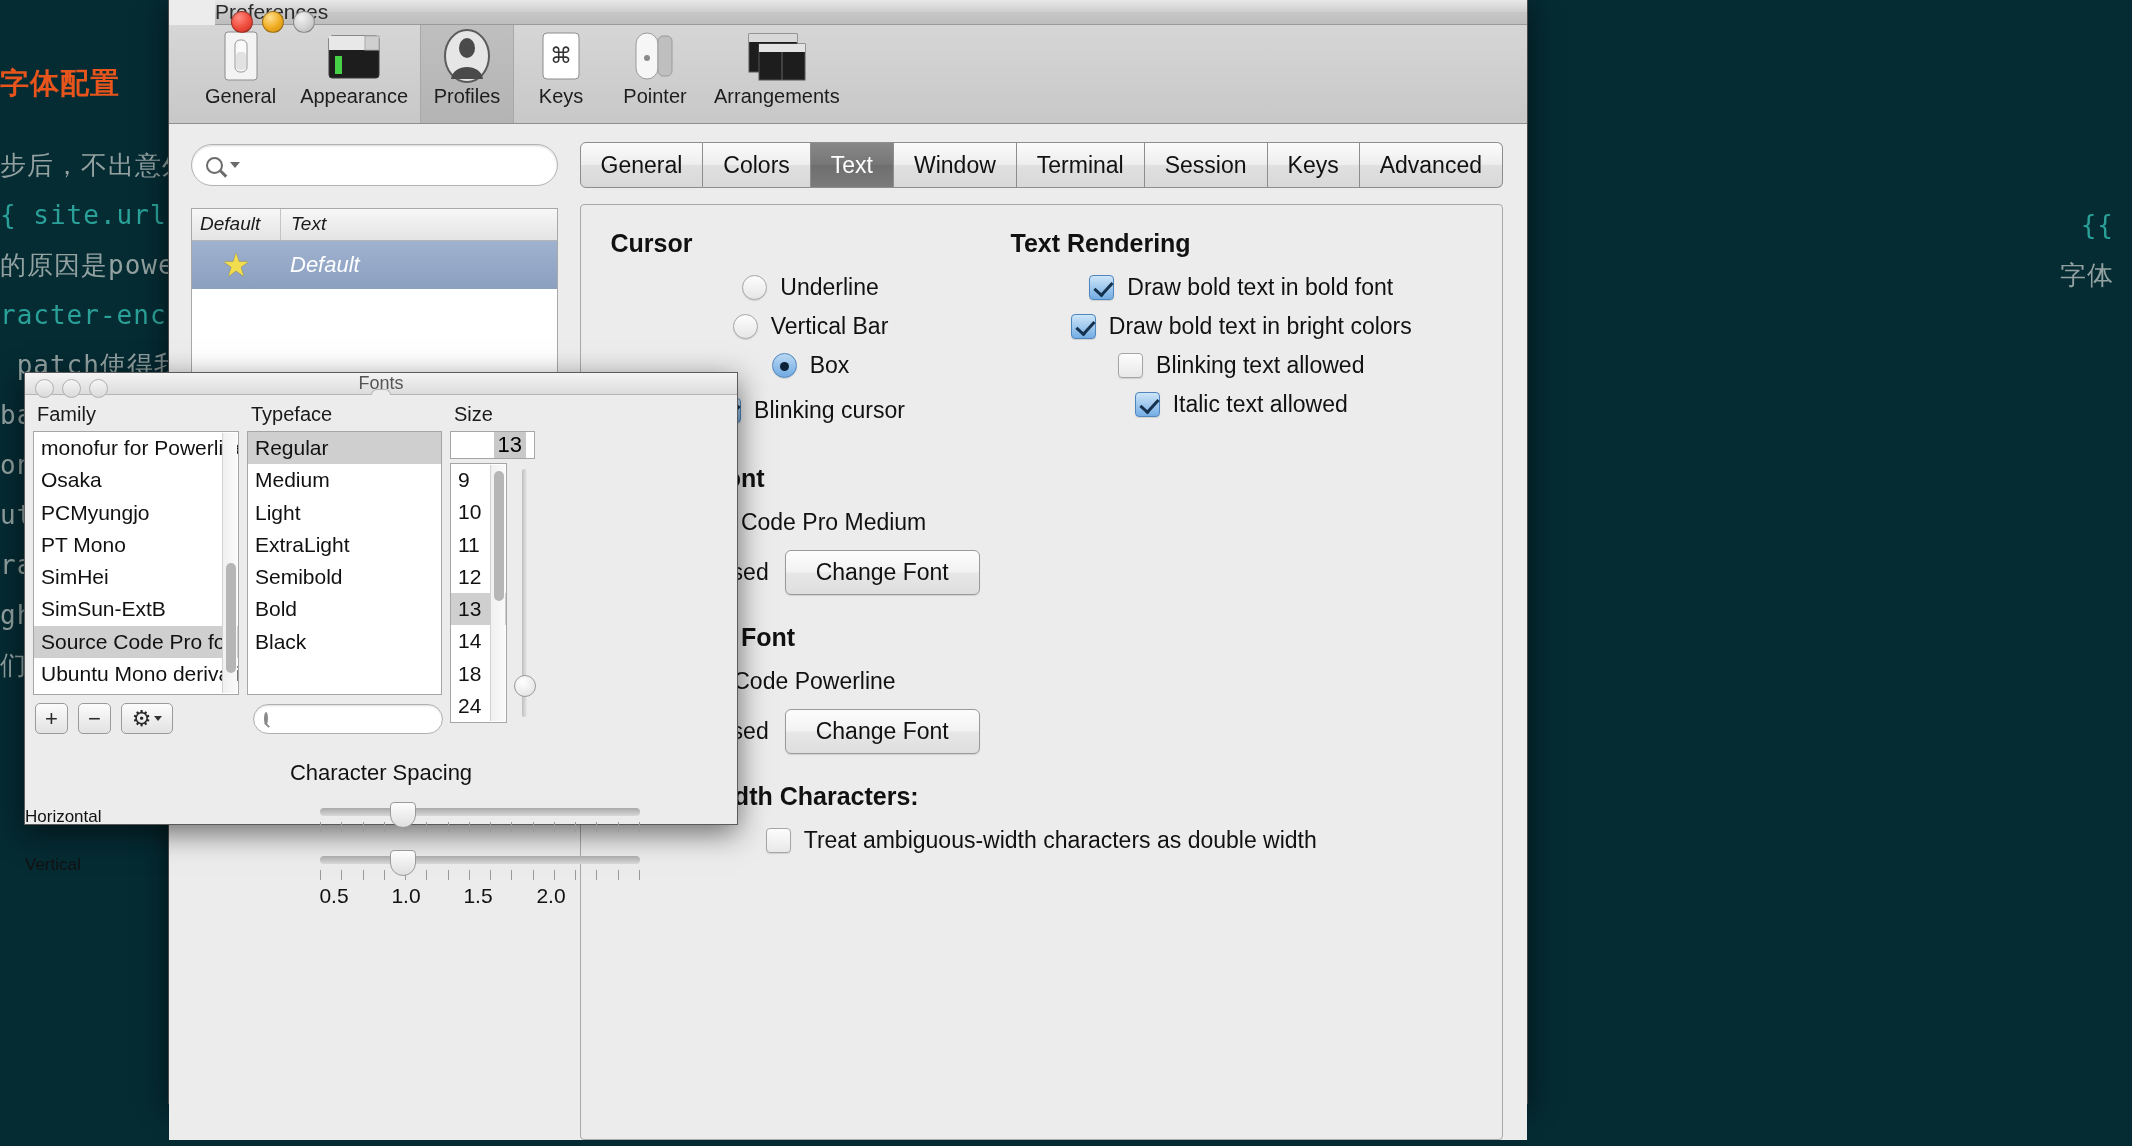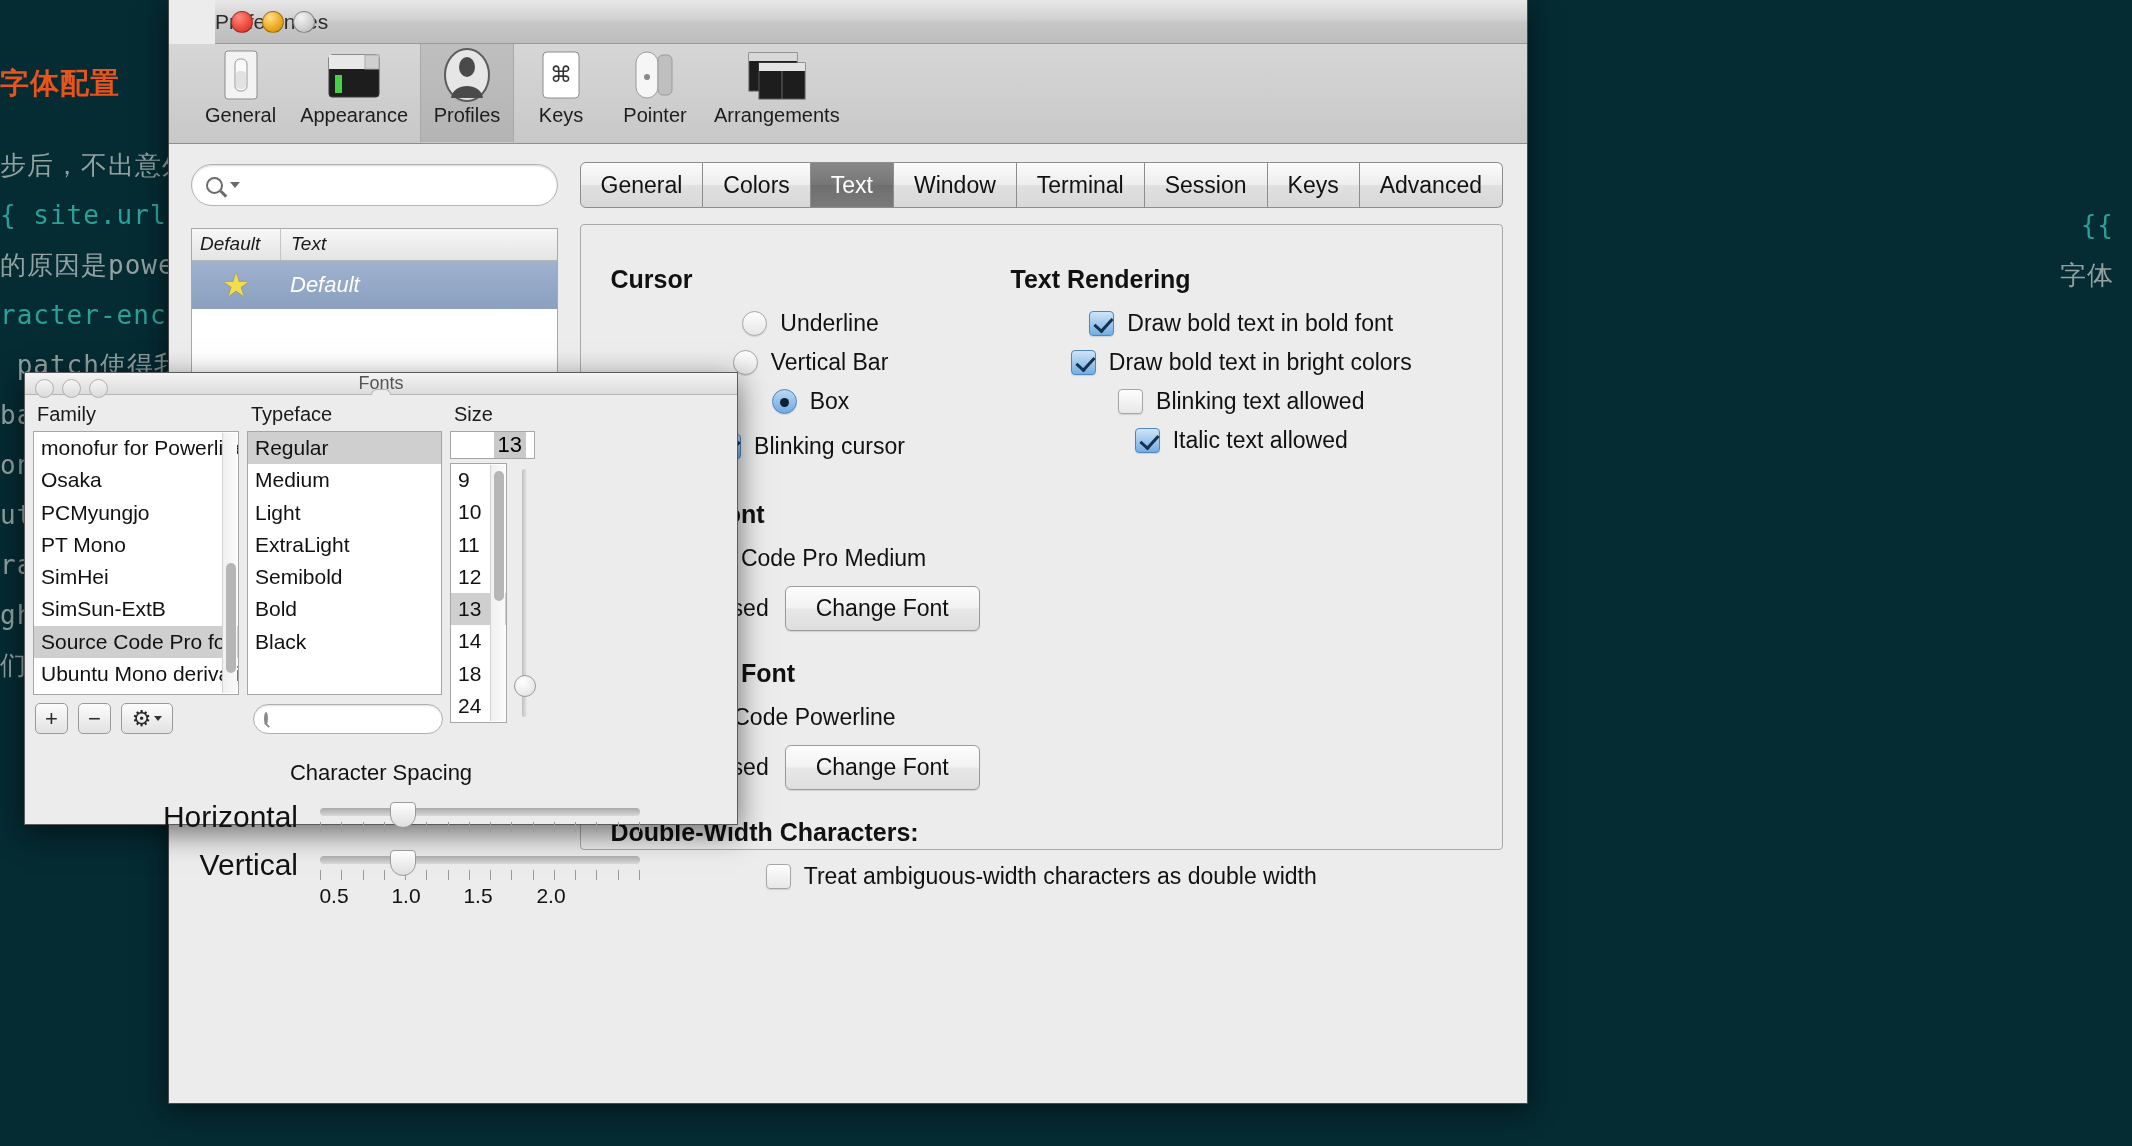--- a/index.html
+++ b/index.html
@@ -97,21 +97,21 @@
     border:1px solid #8d8d8d; border-left:none; height:46px;
   }
   .tab:first-child { border-left:1px solid #8d8d8d; border-radius:6px 0 0 6px; }
   .tab:last-child { border-radius:0 6px 6px 0; }
   .tab.sel {
     background:linear-gradient(to bottom,#888888 0%,#767676 50%,#6e6e6e 51%,#7b7b7b 100%);
     color:#fff;
   }
   .panel {
     margin-top:16px; background:#ececec; border:1px solid #a9a9a9;
-    border-radius:4px; height:626px; padding:40px 30px;
+    border-radius:4px; height:936px; padding:24px 30px;
     position:relative;
   }
   .cols { display:flex; }
   .col-l { width:400px; }
   .col-r { flex:1; }
   .sec-h { font-size:25px; font-weight:bold; color:#111; margin-bottom:16px; }
   .opt { display:flex; align-items:center; gap:13px; margin-bottom:12px; font-size:23px; color:#111;justify-content:center; }
 
   .radio { width:25px;height:25px;border-radius:50%;
            background:linear-gradient(to bottom,#fdfdfd,#e6e6e6);
@@ -207,21 +207,21 @@
   .f-minisearch {
     width:190px; height:30px; margin-left:70px; border-radius:15px; background:#fff;
     border:1px solid #b0b0b0; display:flex; align-items:center; padding:0 10px;
     box-shadow:inset 0 1px 2px rgba(0,0,0,.14);
   }
   .mag2 { width:13px;height:13px;border:2px solid #8a8a8a;border-radius:50%;position:relative;}
   .mag2::after{content:"";position:absolute;width:2px;height:6px;background:#8a8a8a;right:-2px;bottom:-5px;transform:rotate(-45deg);}
 
   .cs-title { text-align:center; font-size:22px; color:#111; margin-top:26px; }
   .cs-row { display:flex; align-items:center; margin-top:14px; }
-  .cs-lab { width:295px; text-align:right; padding-right:22px; font-size:30px; color:#111; }
+  .cs-lab { width:295px; padding-right:22px; font-size:17px; color:#111; }
   .cs-slider { position:relative; width:320px; height:34px; }
   .cs-track { position:absolute; left:0; right:0; top:8px; height:8px; border-radius:4px;
               background:linear-gradient(to bottom,#a9a9a9,#d8d8d8); }
   .cs-ticks { position:absolute; left:0; right:0; top:22px; height:10px;
               display:flex; justify-content:space-between; }
   .cs-ticks i { width:1px; height:10px; background:#9a9a9a; display:block; }
   .cs-knob { position:absolute; left:70px; top:2px; width:26px; height:26px;
              background:linear-gradient(to bottom,#fdfdfd,#dfdfdf);
              border:1px solid #9a9a9a;
              border-radius:4px 4px 50% 50%; }

